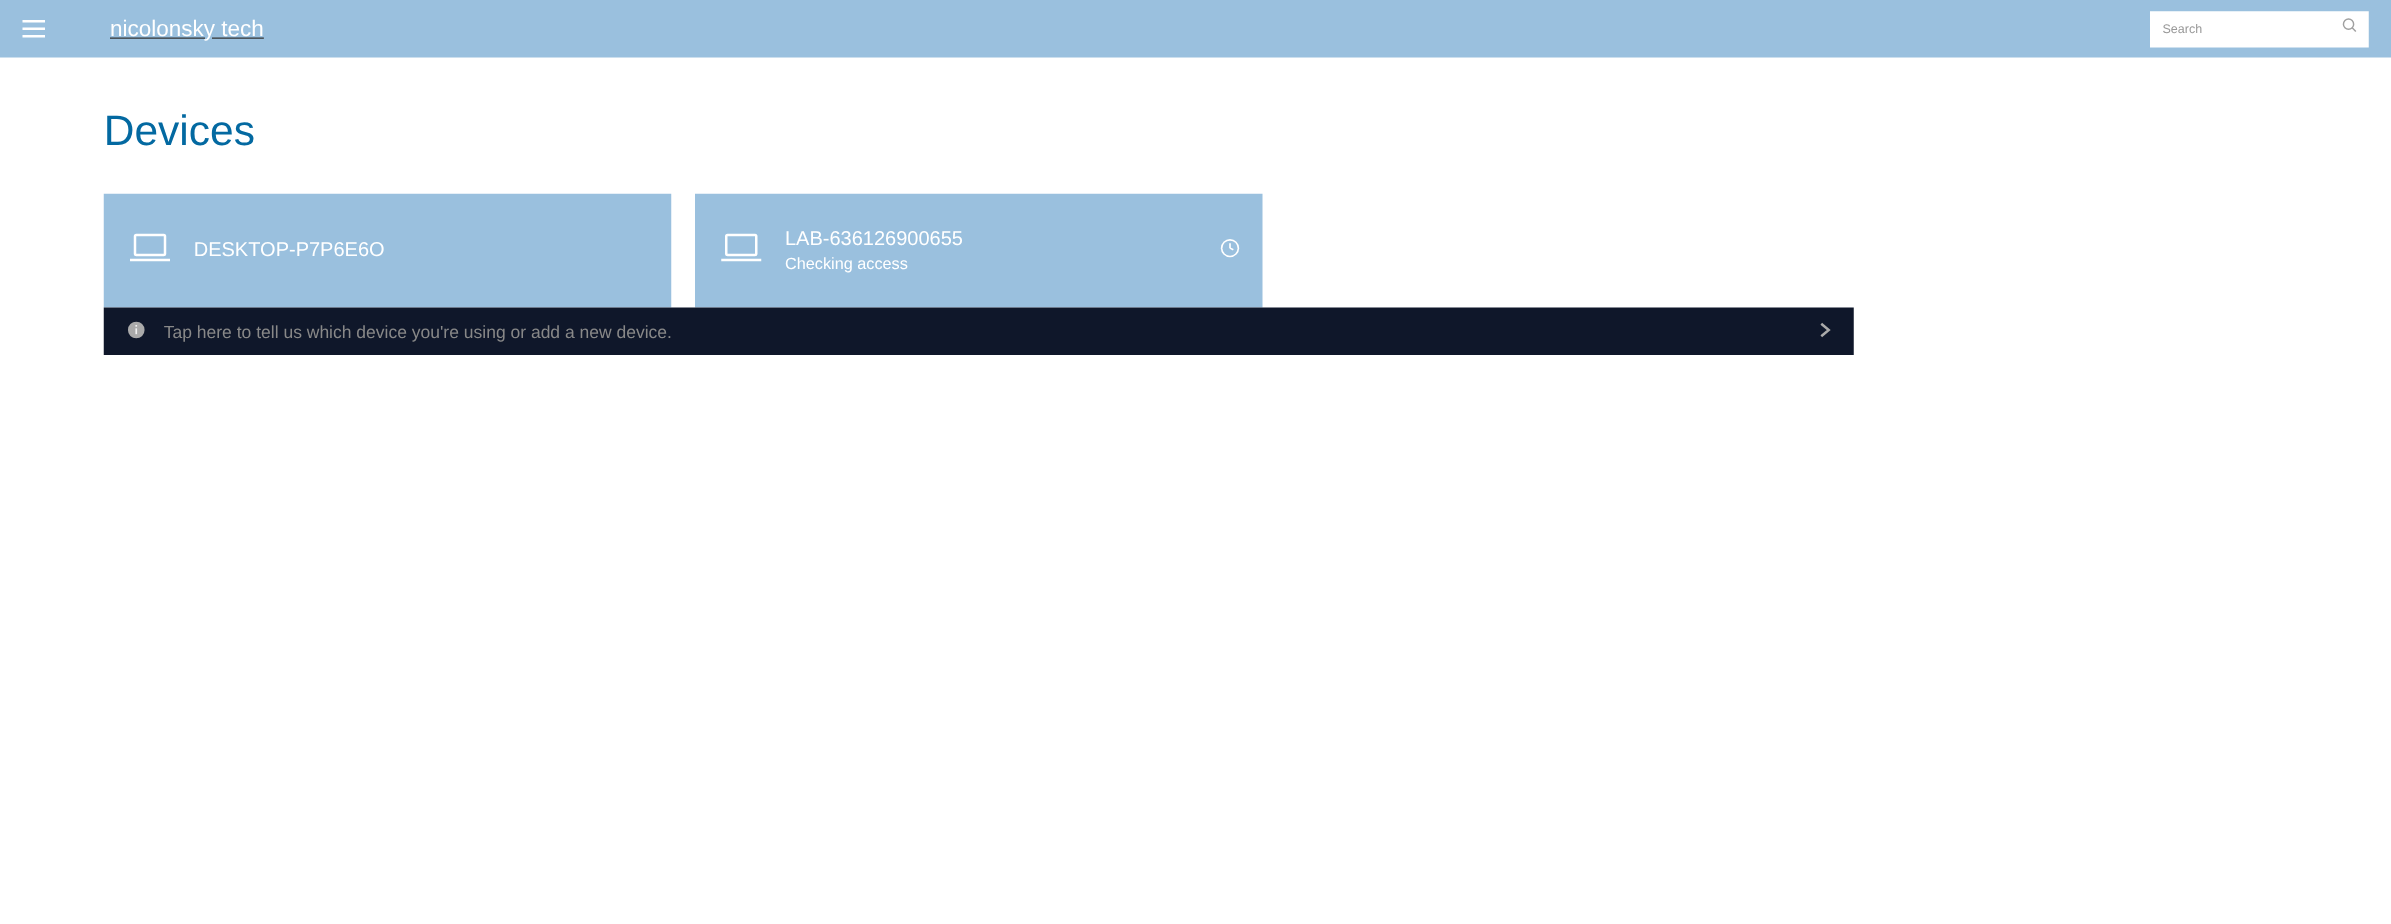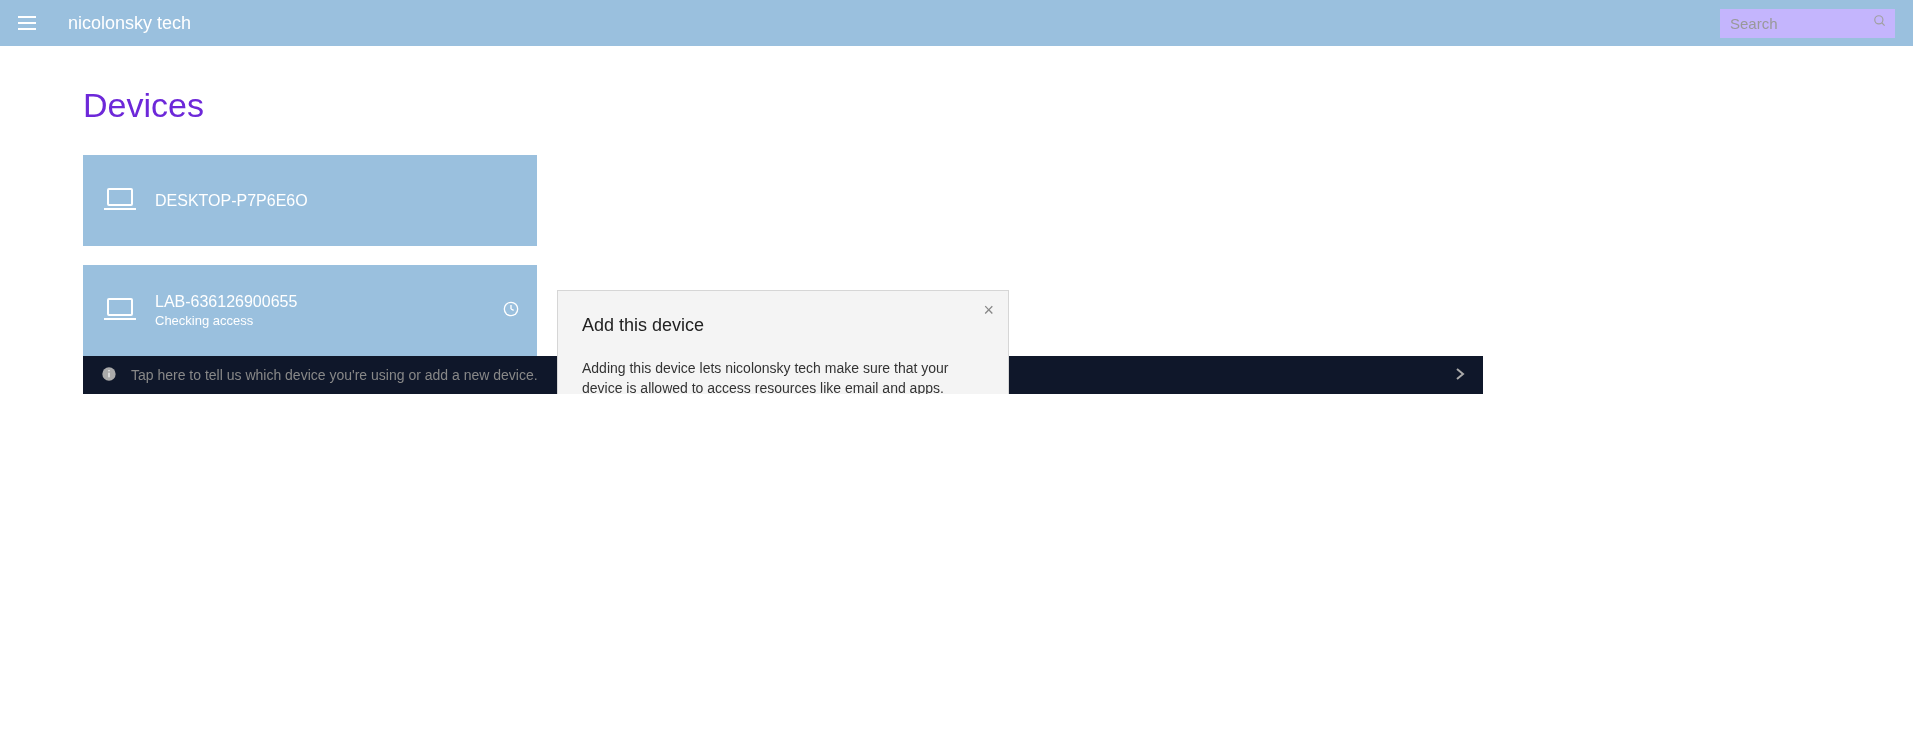--- a/index.html
+++ b/index.html
@@ -12,21 +12,22 @@
       background: #9ac0de;
       height: 46px;
       display: flex;
       align-items: center;
       padding: 0 18px;
       justify-content: space-between;
     }
     .top-bar-left {
       display: flex;
       align-items: center;
-      gap: 32px;
+      gap: 52px;
+      text-decoration: underline;
     }
     .hamburger {
       width: 18px;
       height: 14px;
       display: flex;
       flex-direction: column;
       justify-content: space-between;
       cursor: pointer;
     }
     .hamburger span {
@@ -41,51 +42,50 @@
       font-weight: 400;
     }
     .search-wrap {
       position: relative;
     }
     .search-input {
       width: 175px;
       height: 29px;
       border: none;
       padding: 0 46px 0 10px;
-      font-size: 15px;
+      font-size: 10px;
       color: #666;
-      background: #c4b5fd;
+      background: #ffffff;
     }
     .search-input::placeholder { color: #999; }
     .search-icon {
       position: absolute;
       right: 8px;
       top: 50%;
       transform: translateY(-50%);
       color: #a0a0a0;
       pointer-events: none;
     }
     .main {
       max-width: 1400px;
       margin: 0 auto;
       padding: 40px 0 0 0;
       margin-left: 83px;
       margin-right: 83px;
     }
     .page-title {
       font-size: 34px;
       font-weight: 300;
-      color: #6d28d9;
+      color: #0369a1;
       margin-bottom: 30px;
     }
     .device-row {
       display: flex;
       gap: 19px;
       margin-bottom: 0;
-      flex-direction: column;
     }
     .device-card {
       width: 454px;
       height: 91px;
       background: #9ac0de;
       color: #ffffff;
       display: flex;
       align-items: center;
       padding: 0 20px;
       cursor: pointer;

